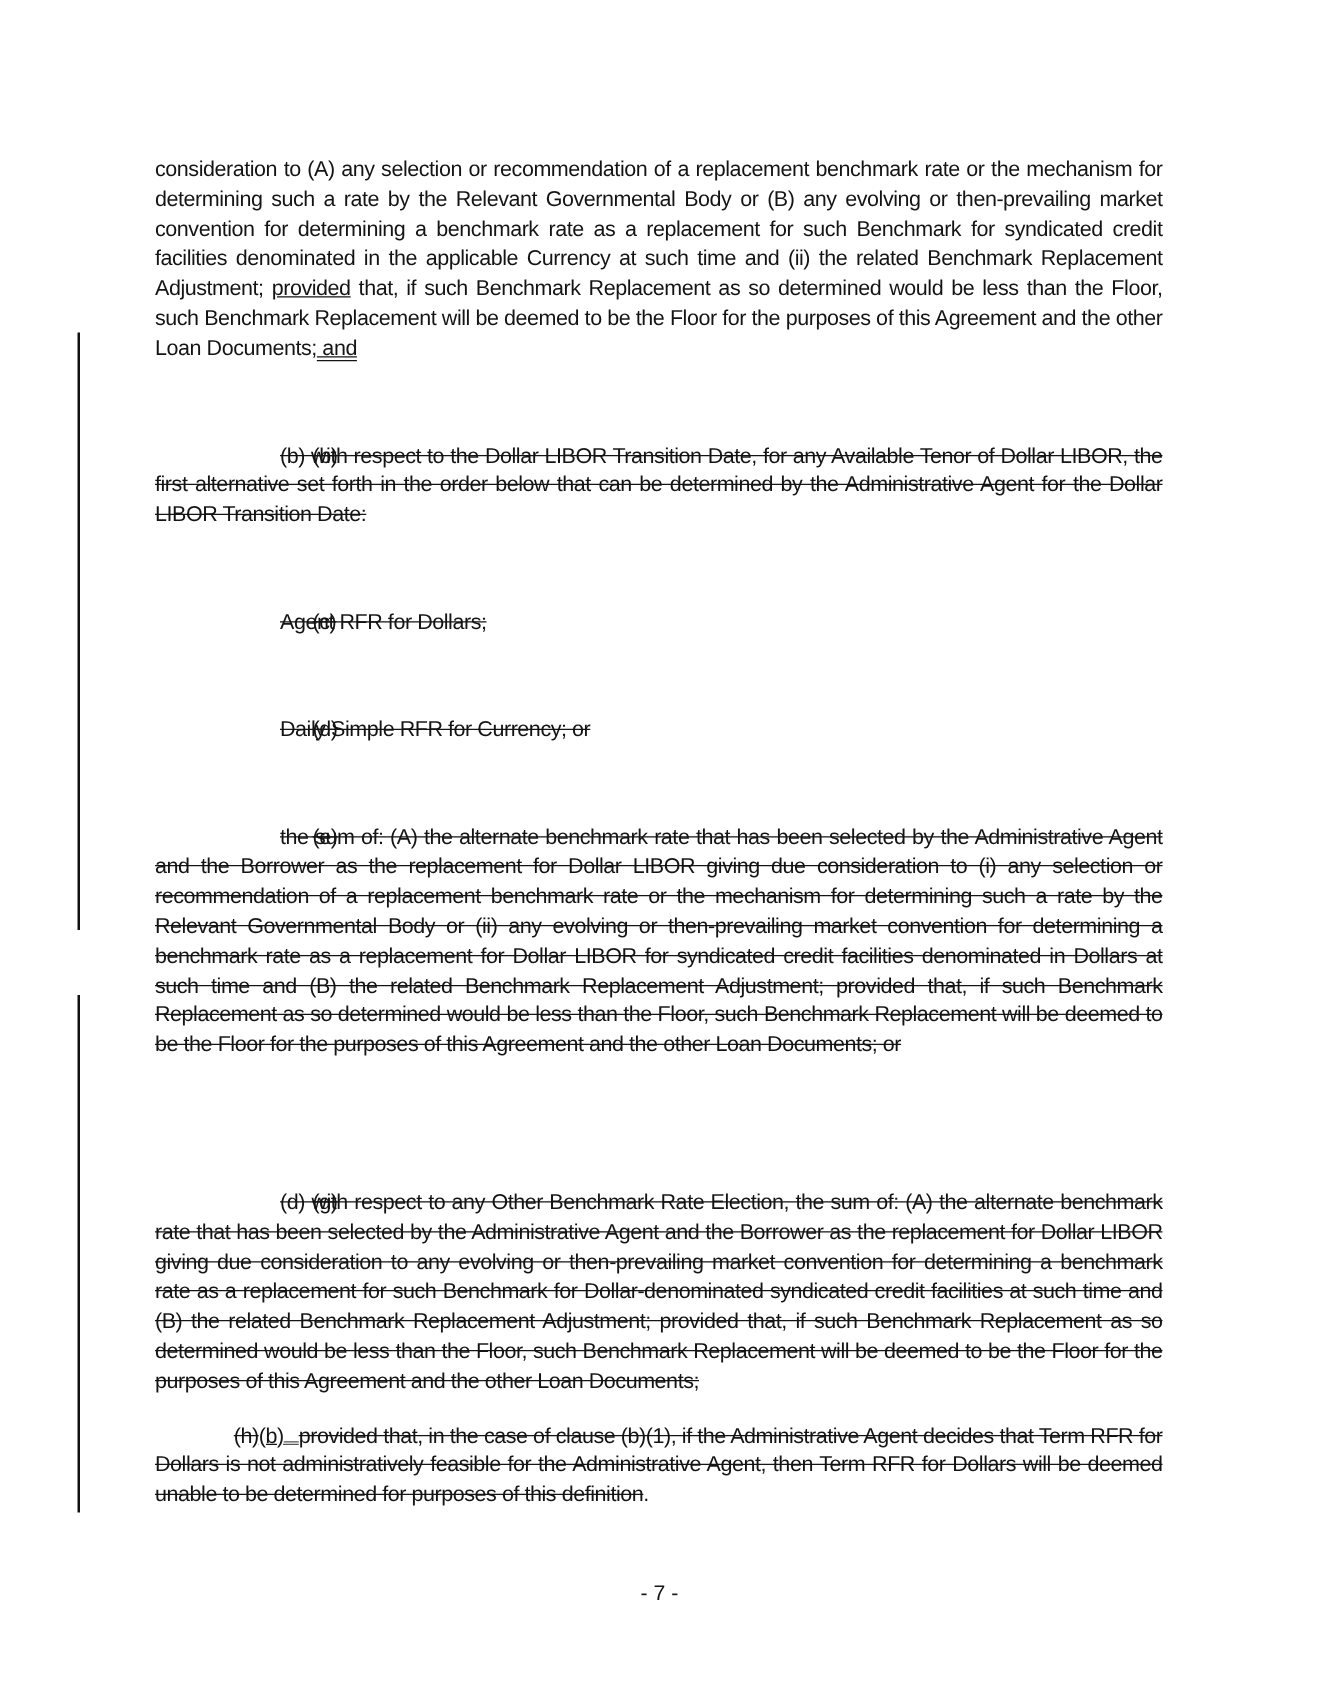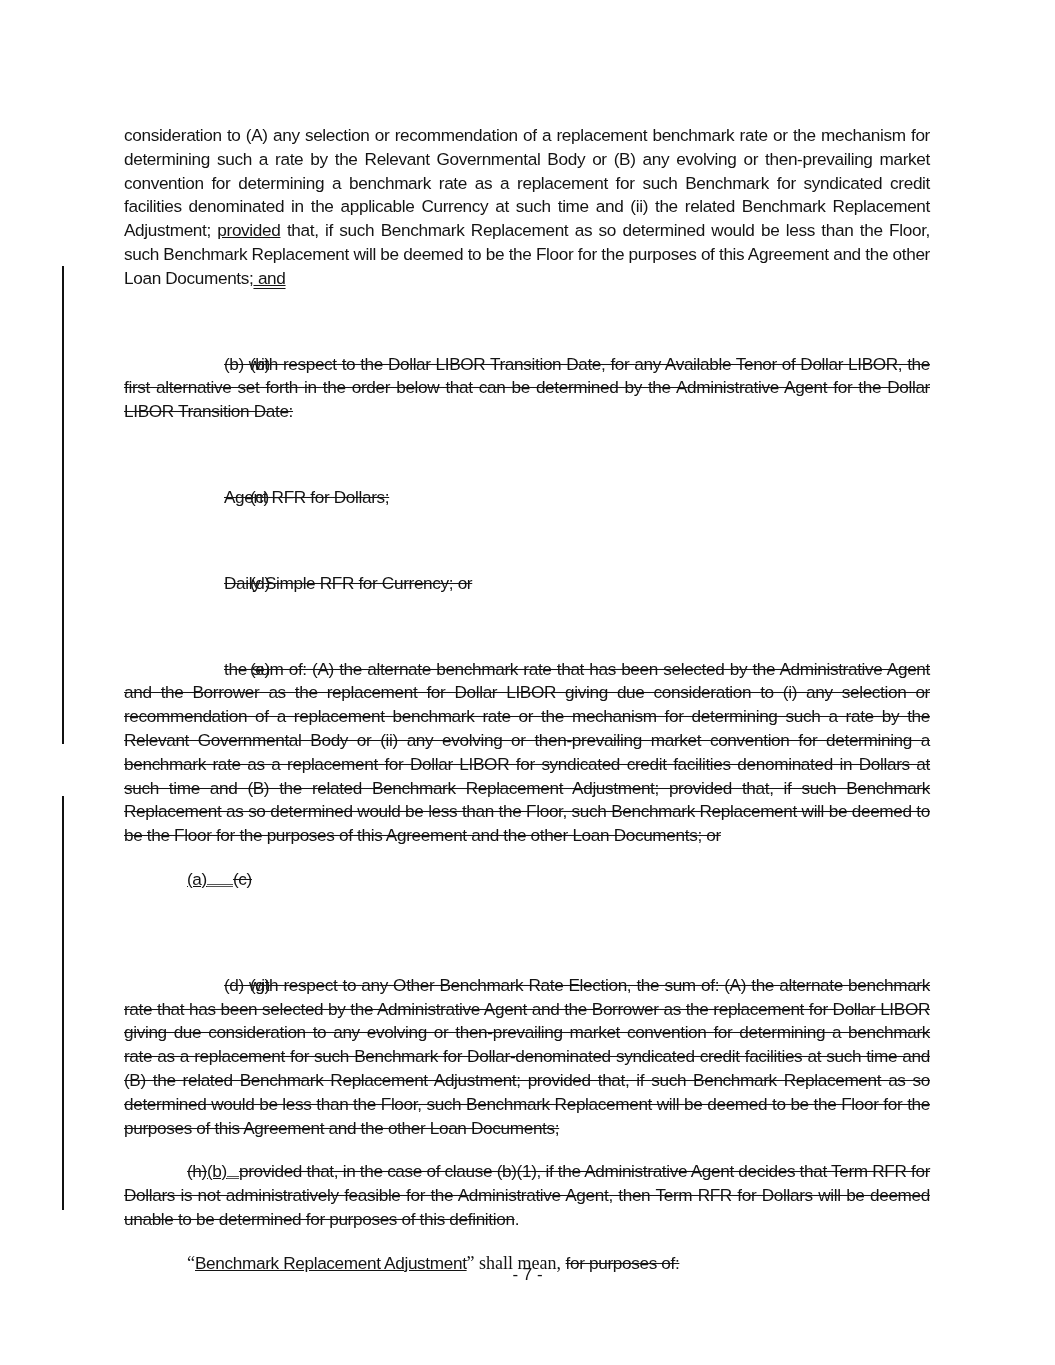--- a/index.html
+++ b/index.html
@@ -55,36 +55,34 @@
     <div class="gap"></div>
 
     <p class="p indent del"><span class="tab-del">(d)</span><span>Daily Simple RFR for Currency; or</span></p>
 
     <div class="gap"></div>
 
     <p class="p indent del"><span class="tab-del">(e)</span><span>the sum of: (A) the alternate benchmark rate that has been selected by the Administrative Agent and the Borrower as the replacement for Dollar LIBOR giving due consideration to (i) any selection or recommendation of a replacement benchmark rate or the mechanism for determining such a rate by the Relevant Governmental Body or (ii) any evolving or then-prevailing market convention for determining a benchmark rate as a replacement for Dollar LIBOR for syndicated credit facilities denominated in Dollars at such time and (B) the related Benchmark Replacement Adjustment; provided that, if such Benchmark Replacement as so determined would be less than the Floor, such Benchmark Replacement will be deemed to be the Floor for the purposes of this Agreement and the other Loan Documents; or</span></p>
 
     <div class="gap"></div>
 
-    <p class="p indent"><span class="ins">(a)</span><span class="tab-ins" style="width:26px;"></span><span class="del">(c)</span></p>
 
     <div class="gap"></div>
 
 
     <div class="gap"></div>
 
     <p class="p indent del"><span class="tab-del">(g)</span><span>(d) with respect to any Other Benchmark Rate Election, the sum of: (A) the alternate benchmark rate that has been selected by the Administrative Agent and the Borrower as the replacement for Dollar LIBOR giving due consideration to any evolving or then-prevailing market convention for determining a benchmark rate as a replacement for such Benchmark for Dollar-denominated syndicated credit facilities at such time and (B) the related Benchmark Replacement Adjustment; provided that, if such Benchmark Replacement as so determined would be less than the Floor, such Benchmark Replacement will be deemed to be the Floor for the purposes of this Agreement and the other Loan Documents;</span></p>
 
     <div class="gap"></div>
 
     <p class="p indent"><span class="del">(h)</span><span class="ins">(b)</span><span class="tab-ins" style="width:12px;"></span><span class="del">provided that, in the case of clause (b)(1), if the Administrative Agent decides that Term RFR for Dollars is not administratively feasible for the Administrative Agent, then Term RFR for Dollars will be deemed unable to be determined for purposes of this definition</span><span>.</span></p>
 
     <div class="gap"></div>
 
-    <p class="p indent single"><span class="serif">“</span><span class="ins">Benchmark Replacement Adjustment</span><span class="serif">” shall mean, </span><span class="del">for purposes of:</span></p>
 
     <div class="gap"></div>
 
 
   </div>
 
   <div class="page-num">- 7 -</div>
 </div>
 
 </body></html>

